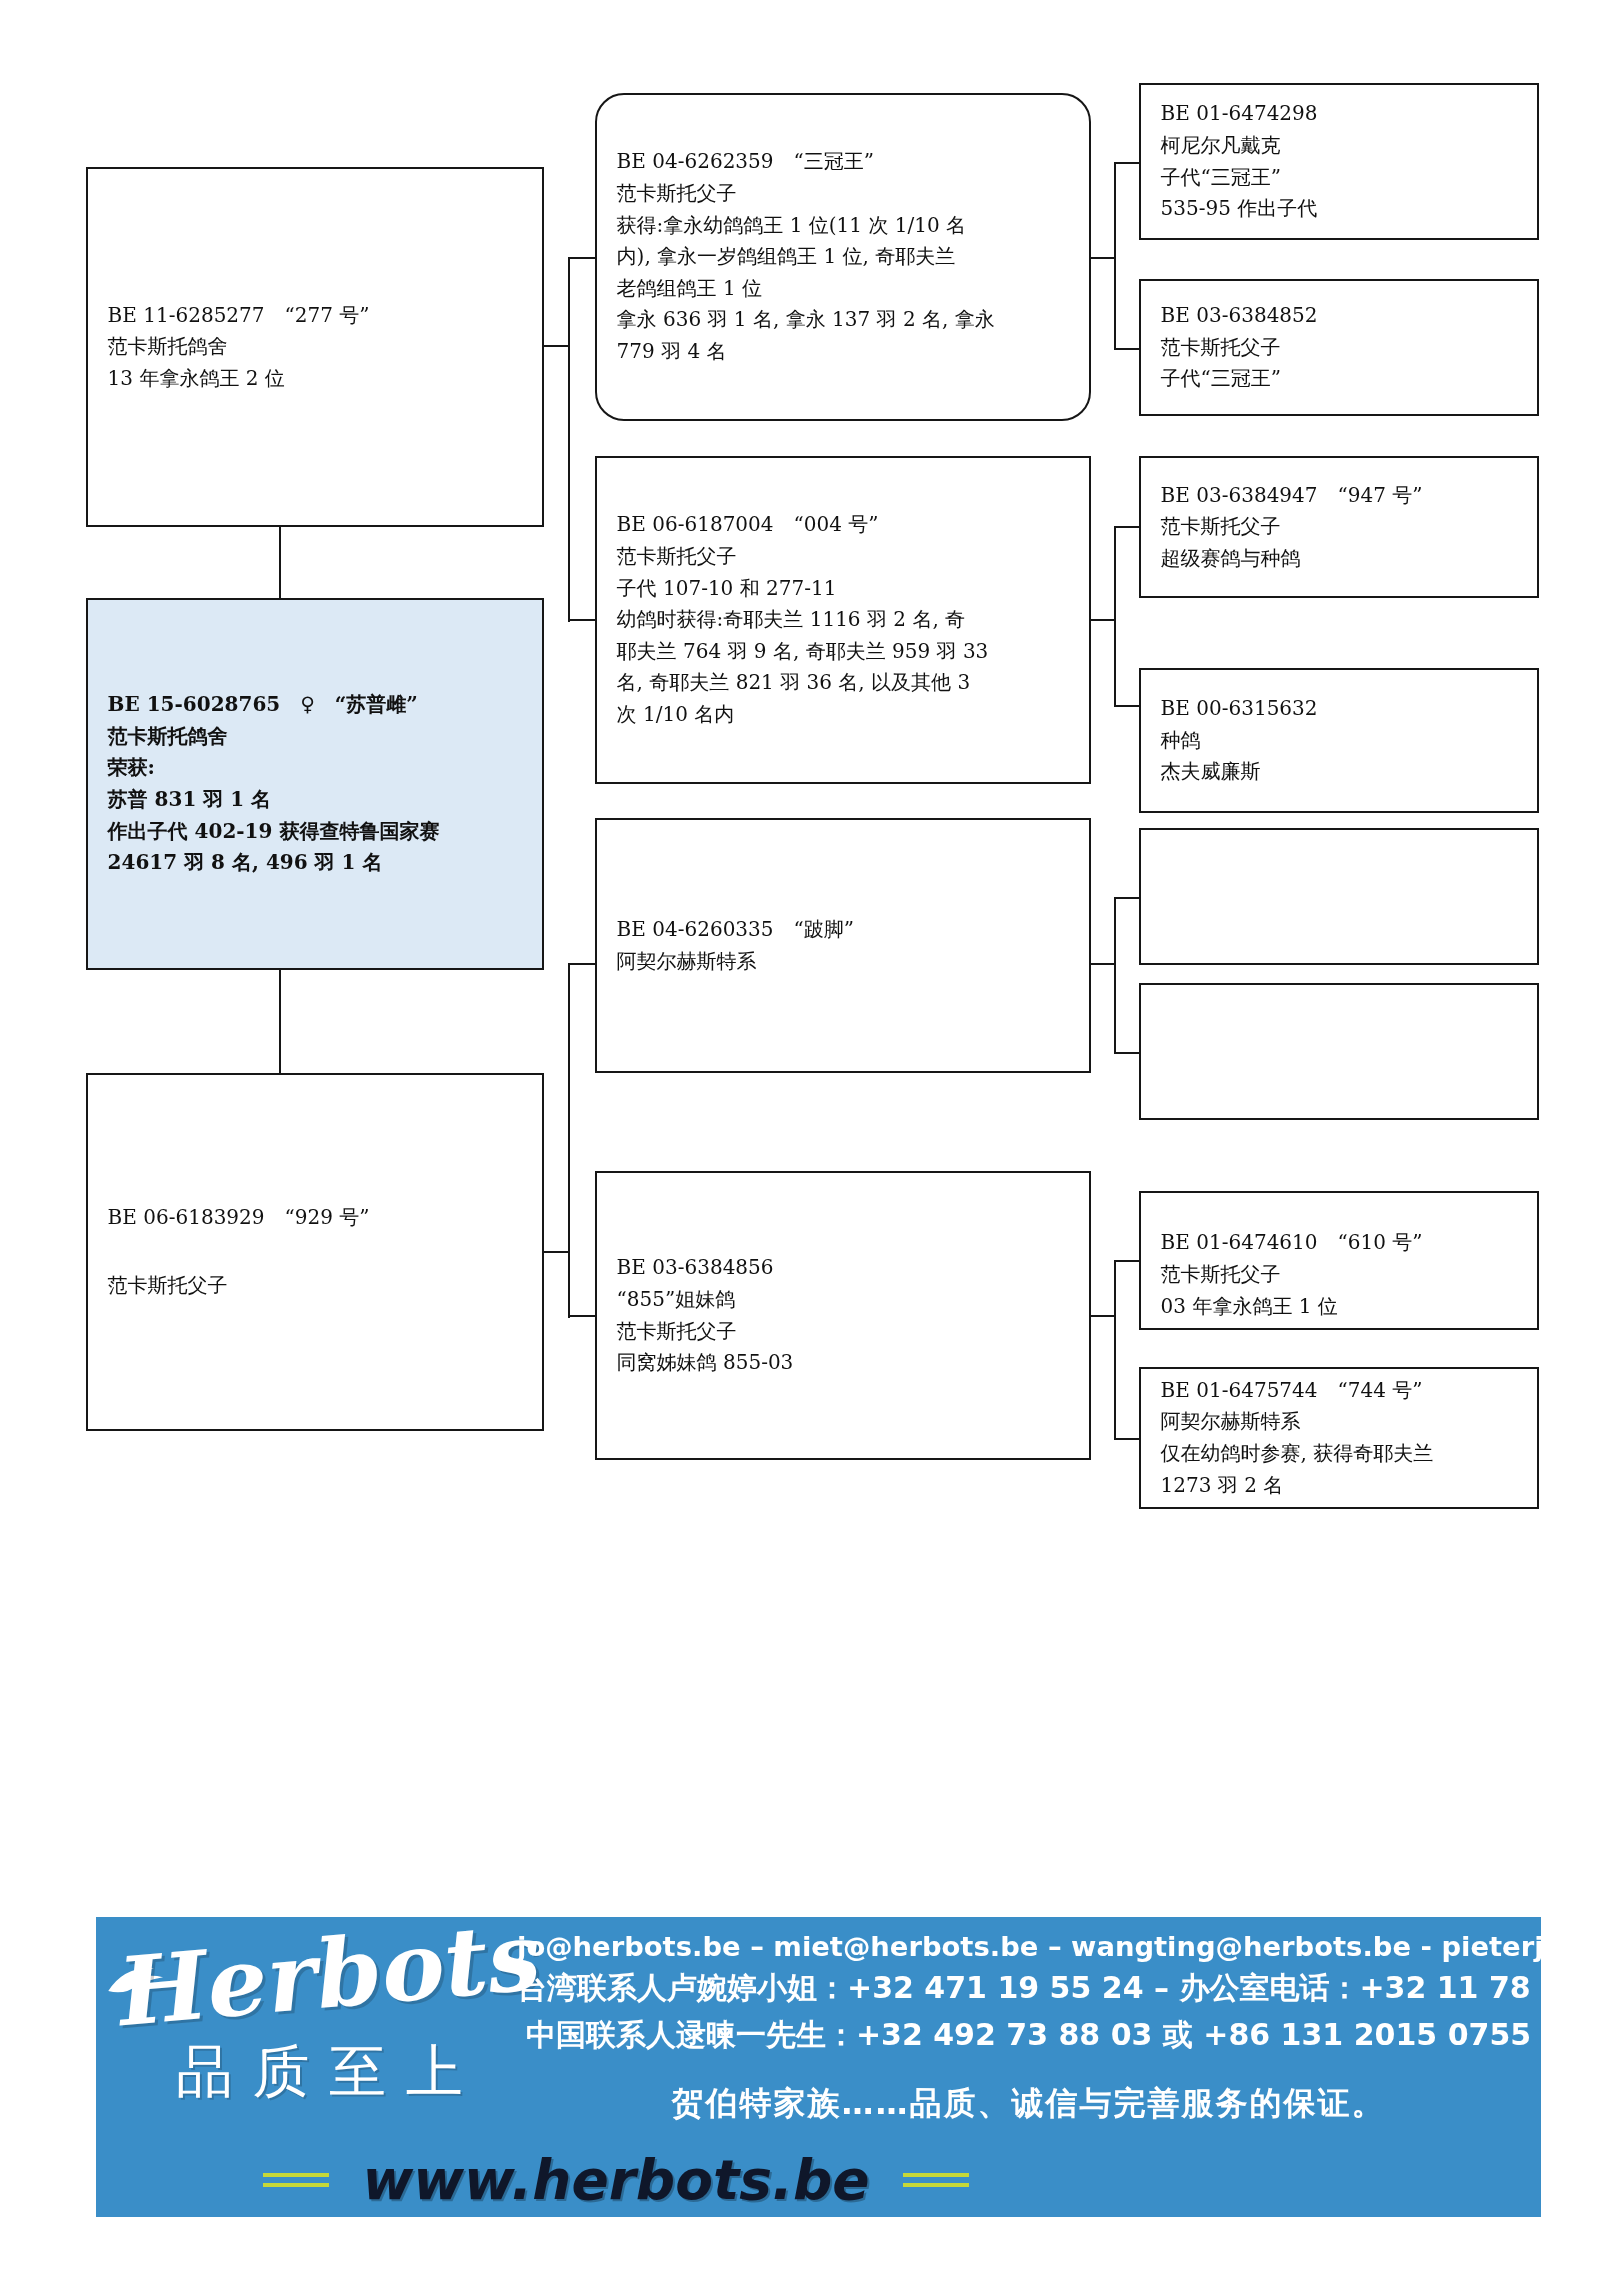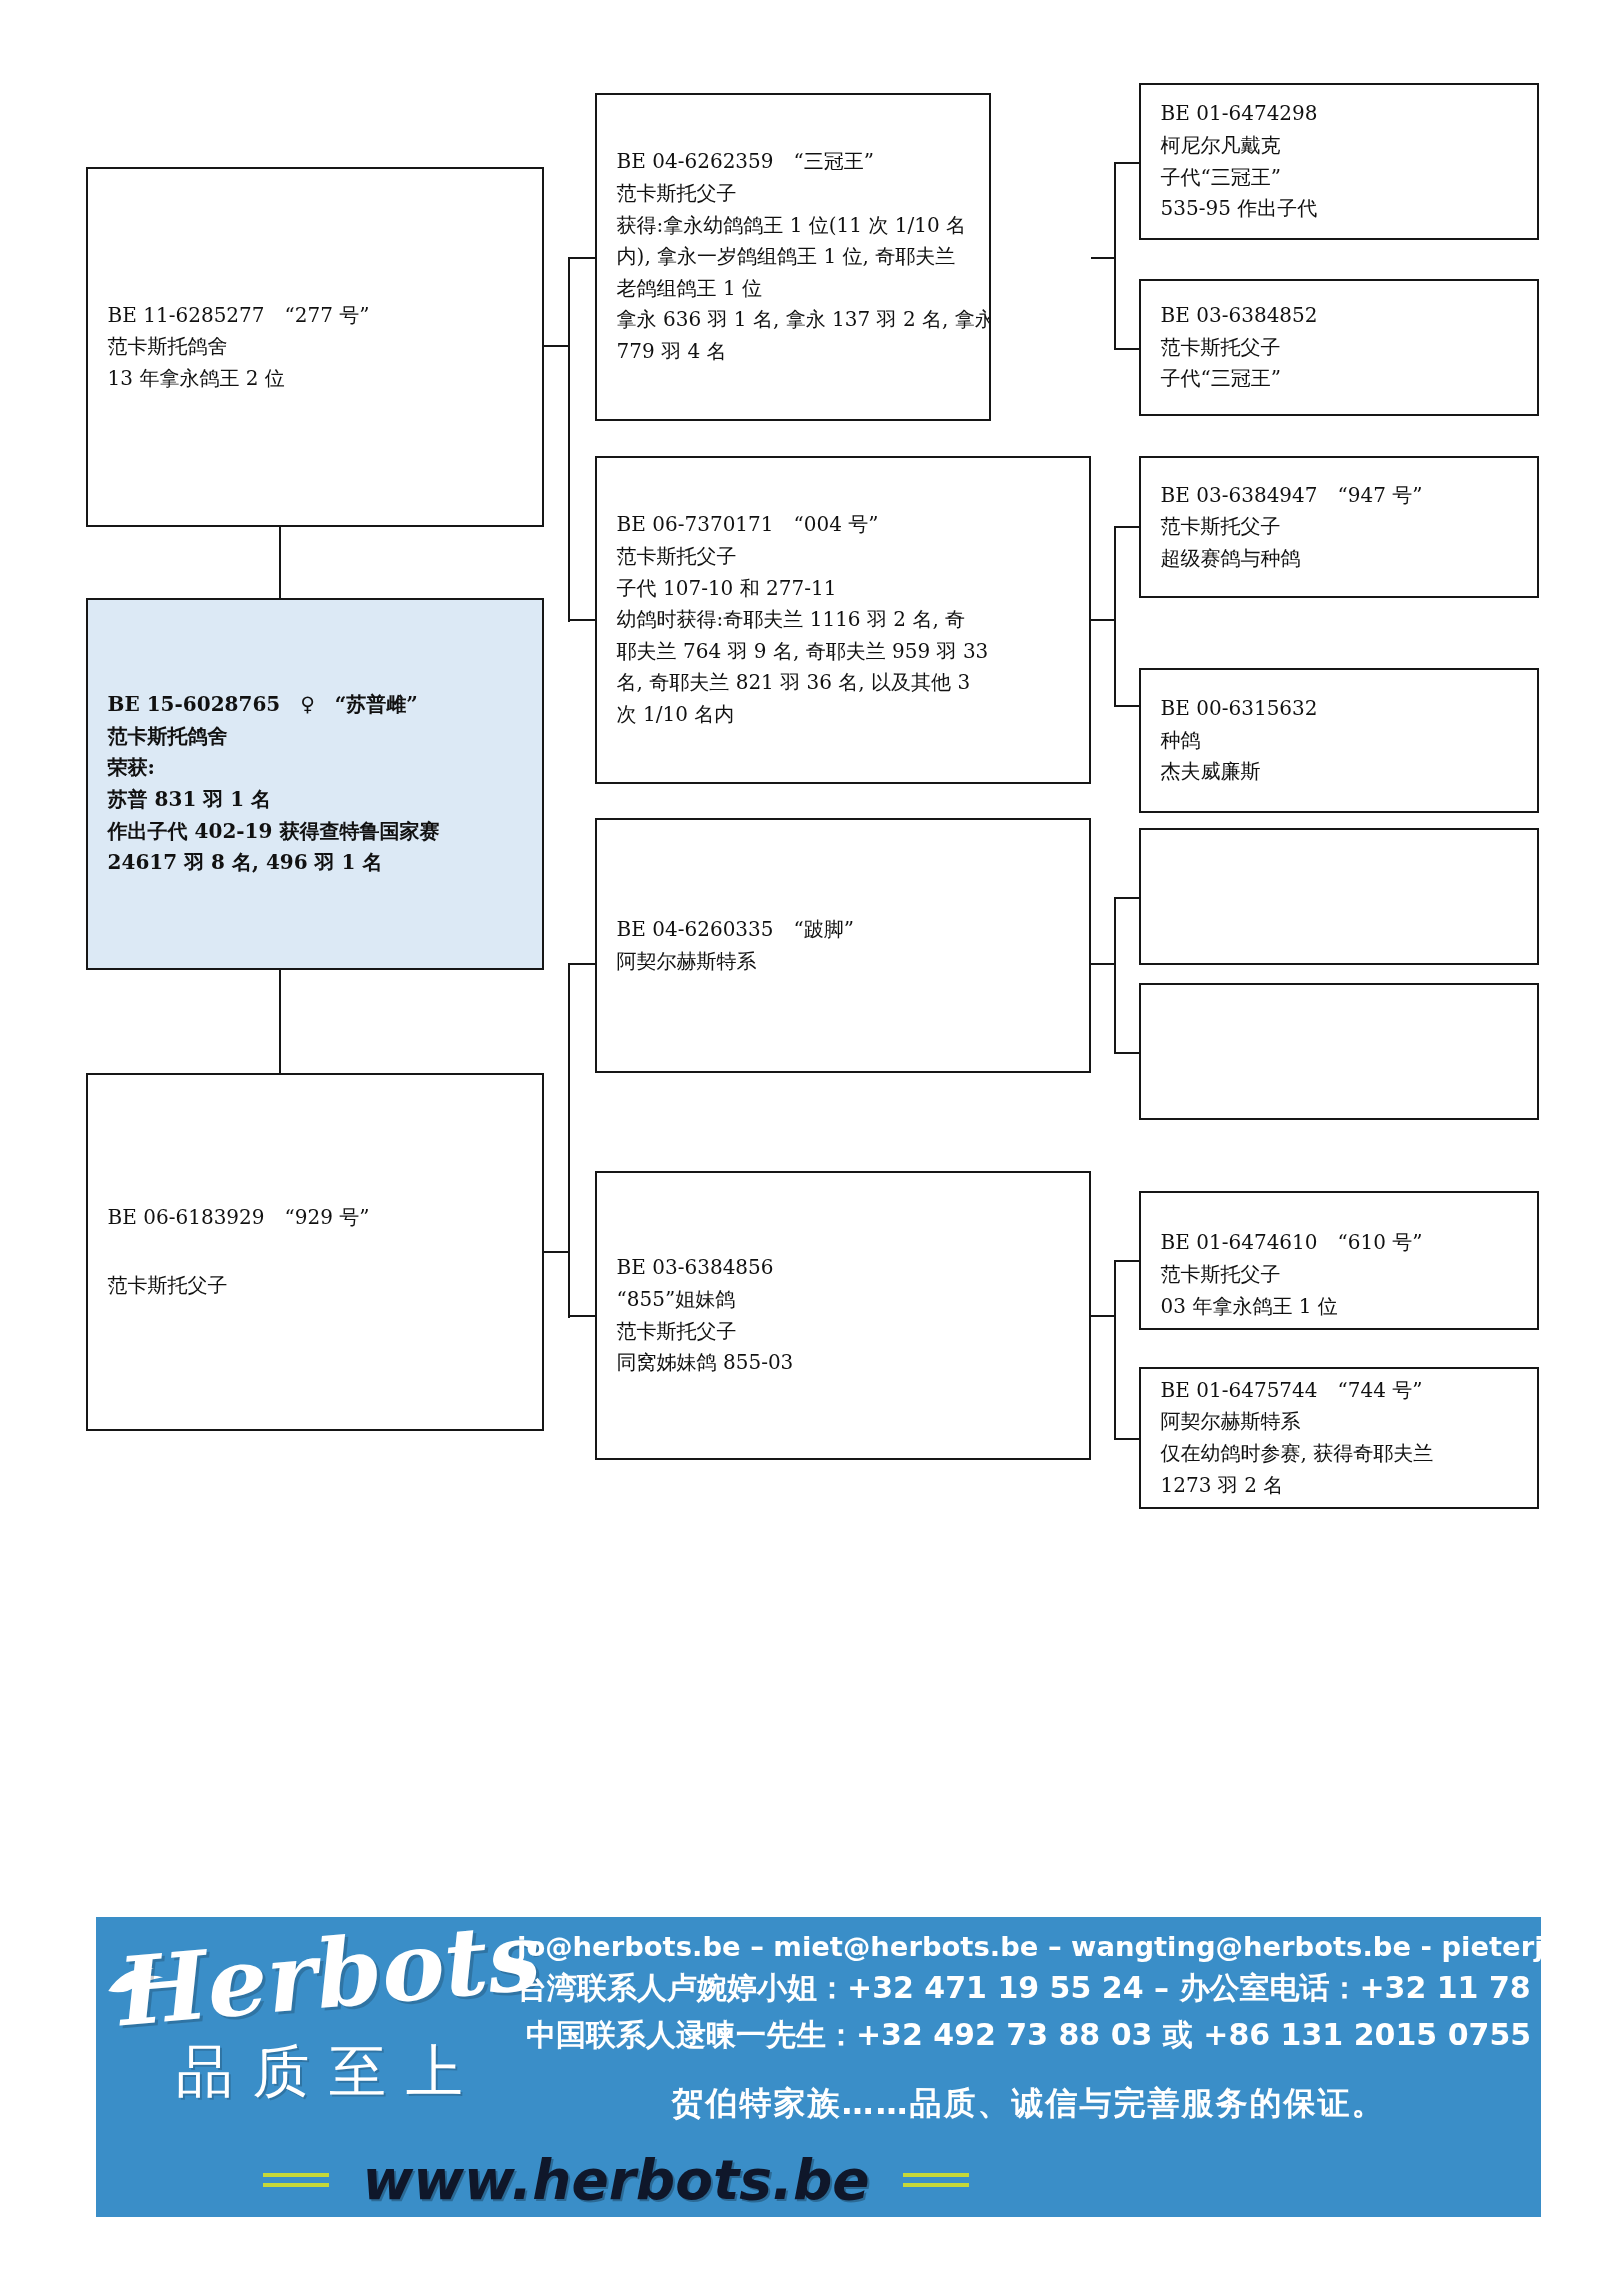--- a/index.html
+++ b/index.html
@@ -9,21 +9,21 @@
        display:flex;flex-direction:column;justify-content:center;
        padding:5.9px 19.6px;box-sizing:border-box;font-size:20px;line-height:1.58;
        overflow:hidden;}
   .box .line{white-space:nowrap;}
   .subject{background:#dce9f5;font-weight:bold;}
   .conn{position:absolute;background:#161616;}
   
   .b-sire   {left:86px;  top:167px;  width:458px; height:360px;}
   .b-subj   {left:86px;  top:598px;  width:458px; height:372px;}
   .b-dam    {left:86px;  top:1073px; width:458px; height:358px;gap:36px;}
-  .b-m1{left:595px; top:93px;   width:396px; height:328px;}
+  .b-m1{left:595px; top:93px;   width:496px; height:328px;border-radius:29px;}
   .b-m2{left:595px; top:456px;  width:496px; height:328px;}
   .b-m3{left:595px; top:818px;  width:496px; height:255px;justify-content:center;}
   .b-m4{left:595px; top:1171px; width:496px; height:289px;}
   .b-r1{left:1139px; top:83px;   width:400px; height:157px;}
   .b-r2{left:1139px; top:279px;  width:400px; height:137px;}
   .b-r3{left:1139px; top:456px;  width:400px; height:142px;}
   .b-r4{left:1139px; top:668px;  width:400px; height:145px;}
   .b-r5{left:1139px; top:828px;  width:400px; height:137px;}
   .b-r6{left:1139px; top:983px; width:400px; height:137px;}
   .b-r7{left:1139px; top:1191px; width:400px; height:139px;justify-content:flex-end;}
@@ -76,21 +76,21 @@
   <div class="box b-m1">
       <div class="line">BE 04-6262359　“三冠王”</div>
       <div class="line">范卡斯托父子</div>
       <div class="line">获得:拿永幼鸽鸽王 1 位(11 次 1/10 名</div>
       <div class="line">内), 拿永一岁鸽组鸽王 1 位, 奇耶夫兰</div>
       <div class="line">老鸽组鸽王 1 位</div>
       <div class="line">拿永 636 羽 1 名, 拿永 137 羽 2 名, 拿永</div>
       <div class="line">779 羽 4 名</div>
     </div>
   <div class="box b-m2">
-      <div class="line">BE 06-7370171　“004 号”</div>
+      <div class="line">BE 06-6187004　“004 号”</div>
       <div class="line">范卡斯托父子</div>
       <div class="line">子代 107-10 和 277-11</div>
       <div class="line">幼鸽时获得:奇耶夫兰 1116 羽 2 名, 奇</div>
       <div class="line">耶夫兰 764 羽 9 名, 奇耶夫兰 959 羽 33</div>
       <div class="line">名, 奇耶夫兰 821 羽 36 名, 以及其他 3</div>
       <div class="line">次 1/10 名内</div>
     </div>
   <div class="box b-m3">
       <div class="line">BE 04-6260335　“跛脚”</div>
       <div class="line">阿契尔赫斯特系</div>

